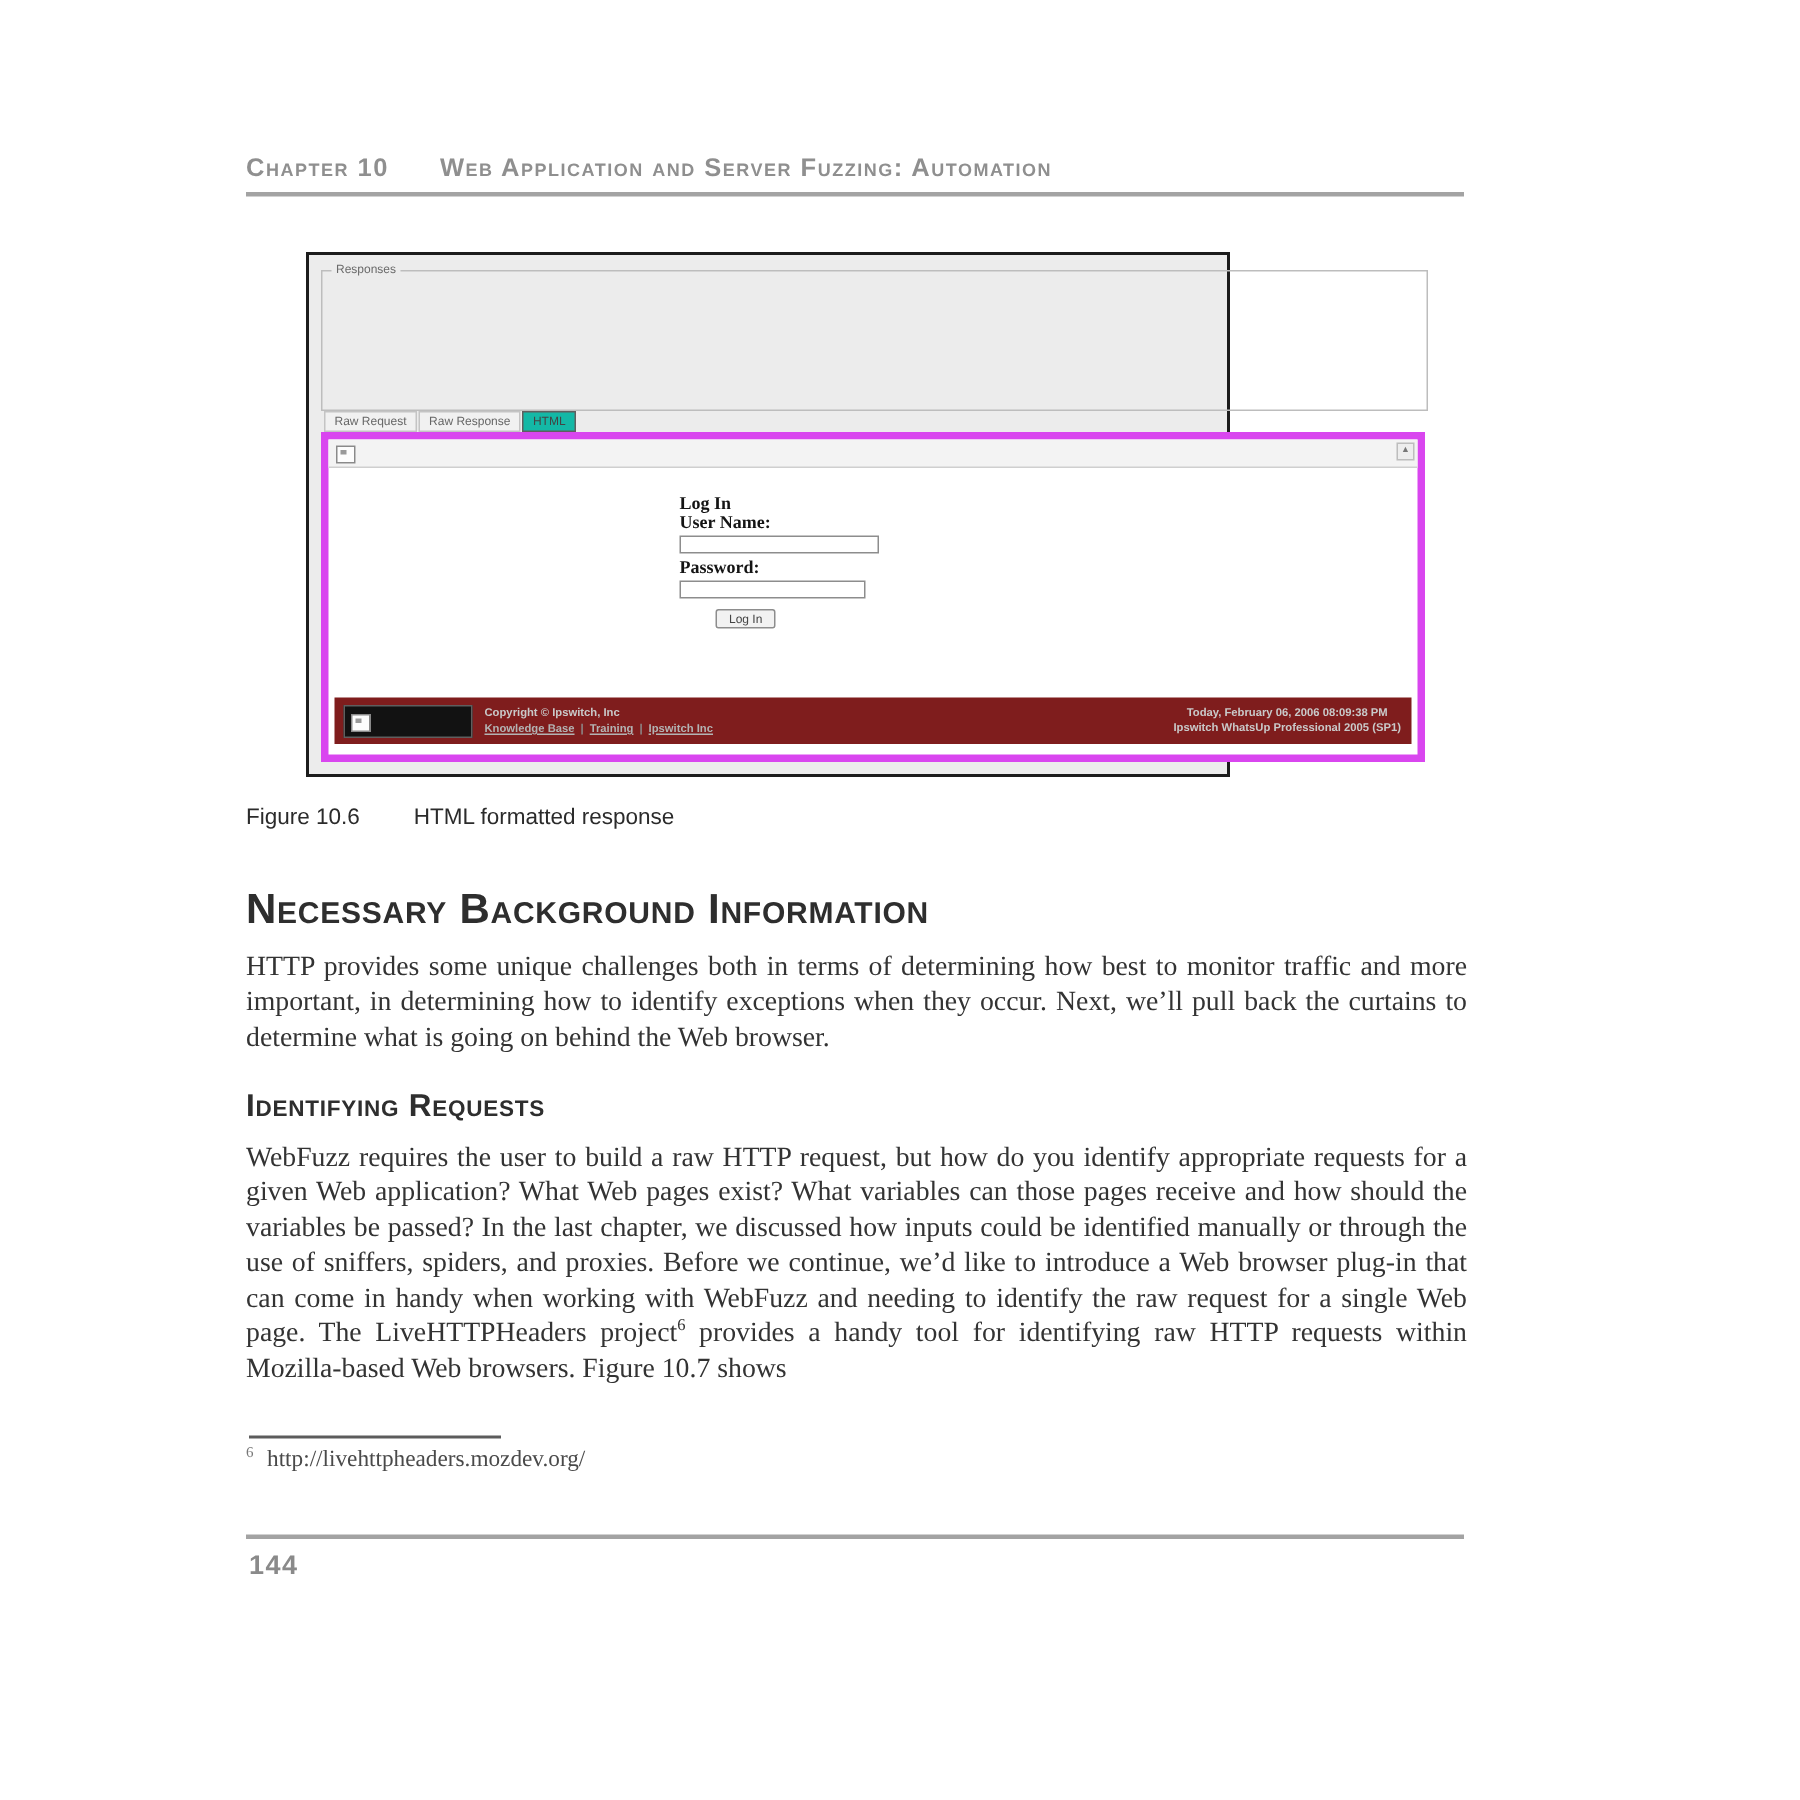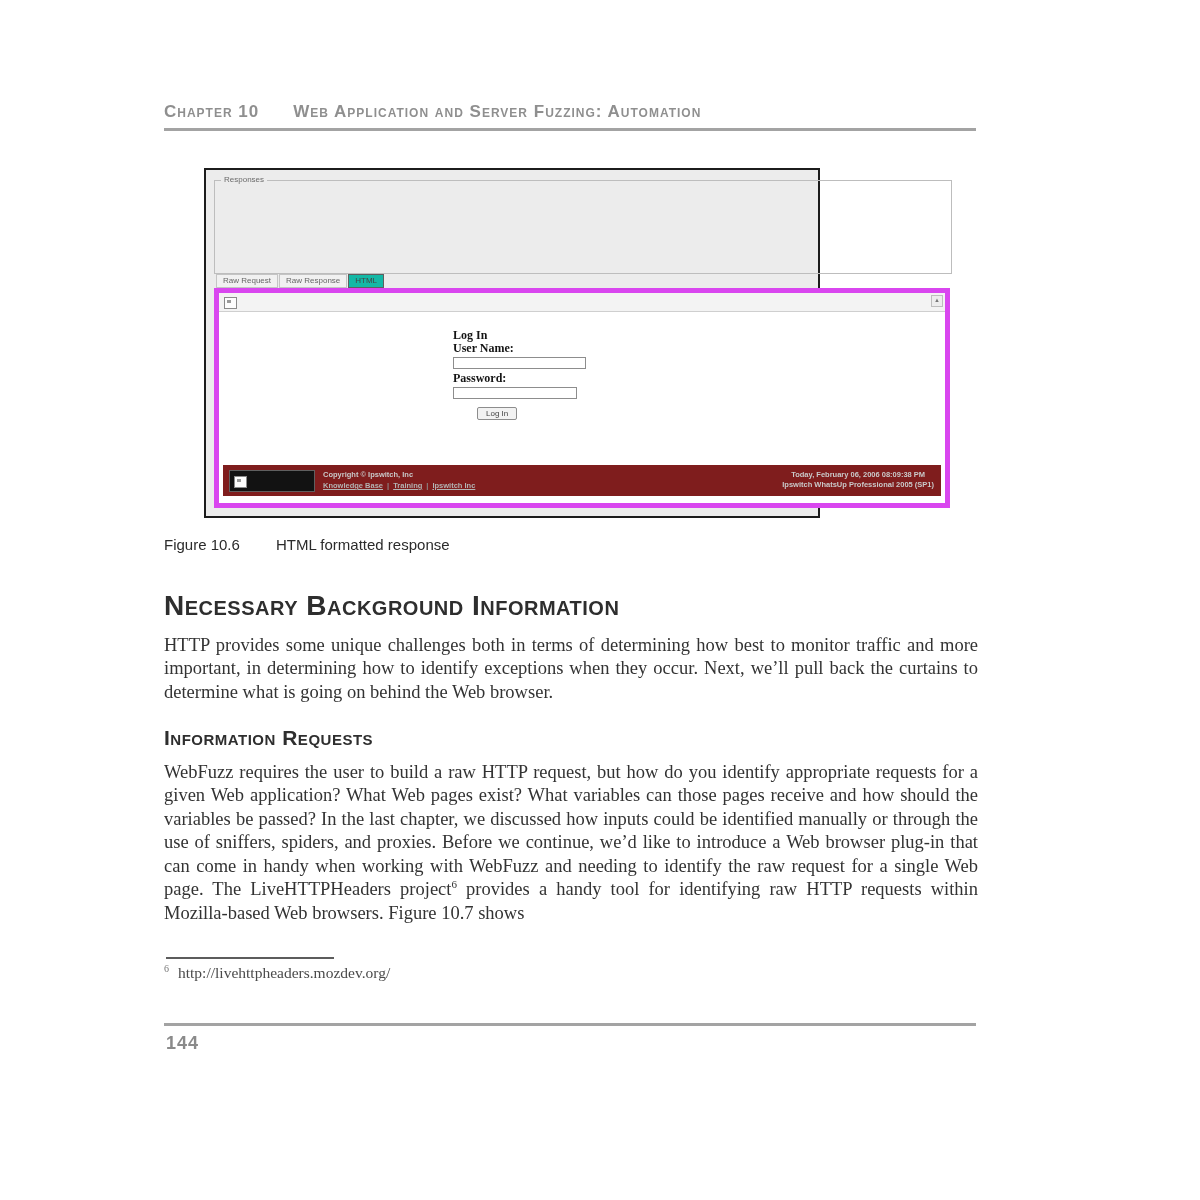--- a/index.html
+++ b/index.html
@@ -214,21 +214,21 @@
   </div>
 </div>
 
 <div class="abs caption">
   <span class="cap-label">Figure 10.6</span><span>HTML formatted response</span>
 </div>
 
 <div class="abs h1">Necessary Background Information</div>
 <div class="abs para para1">HTTP provides some unique challenges both in terms of determining how best to monitor traffic and more important, in determining how to identify exceptions when they occur. Next, we’ll pull back the curtains to determine what is going on behind the Web browser.</div>
 
-<div class="abs h2">Information Requests</div>
+<div class="abs h2">Identifying Requests</div>
 <div class="abs para para2">
   <span>WebFuzz requires the user to build a raw HTTP request, but how do you identify appropriate requests for a given Web application? What Web pages exist? What variables can those pages receive and how should the variables be passed? In the last chapter, we discussed how inputs could be identified manually or through the use of sniffers, spiders, and proxies. Before we continue, we’d like to introduce a Web browser plug-in that can come in handy when working with WebFuzz and needing to identify the raw request for a single Web page. The LiveHTTPHeaders project</span><sup>6</sup><span> provides a handy tool for identifying raw HTTP requests within Mozilla-based Web browsers. Figure 10.7 shows</span>
 </div>
 
 <div class="abs footnote-rule"></div>
 <div class="abs footnote">
   <span class="fn-marker">6</span><span>http://livehttpheaders.mozdev.org/</span>
 </div>
 
 <div class="abs rule bottom-rule"></div>

